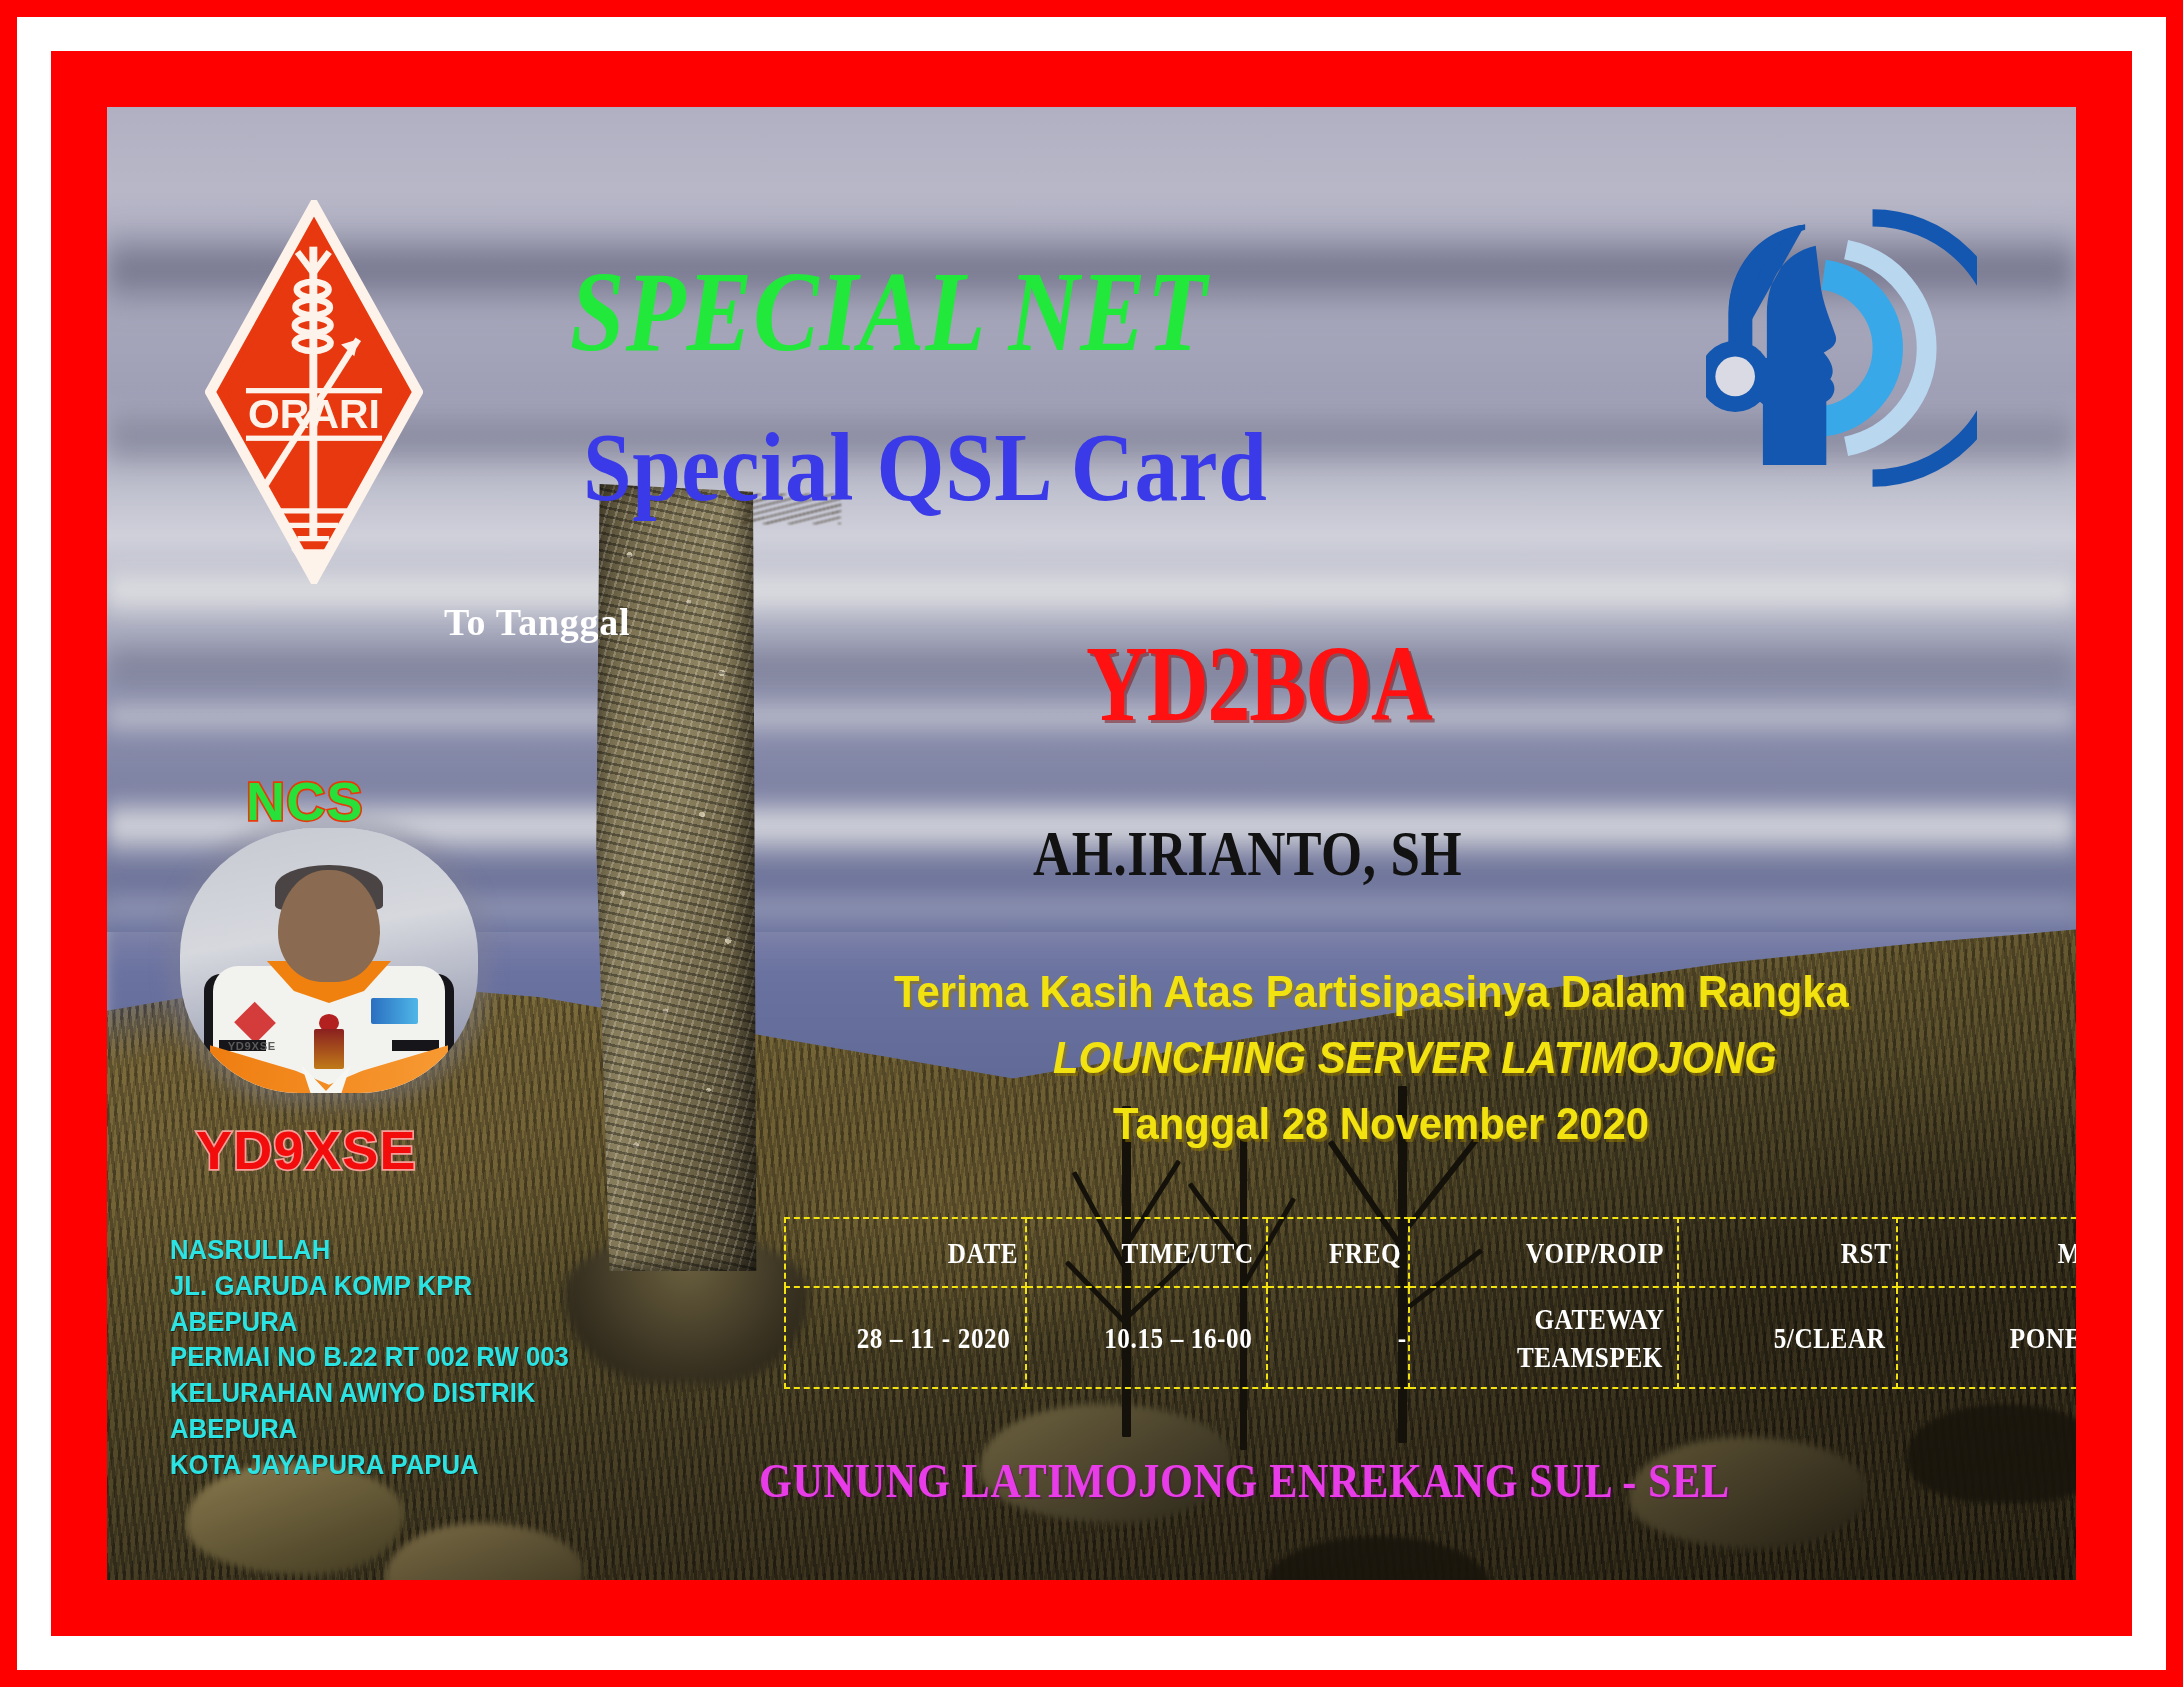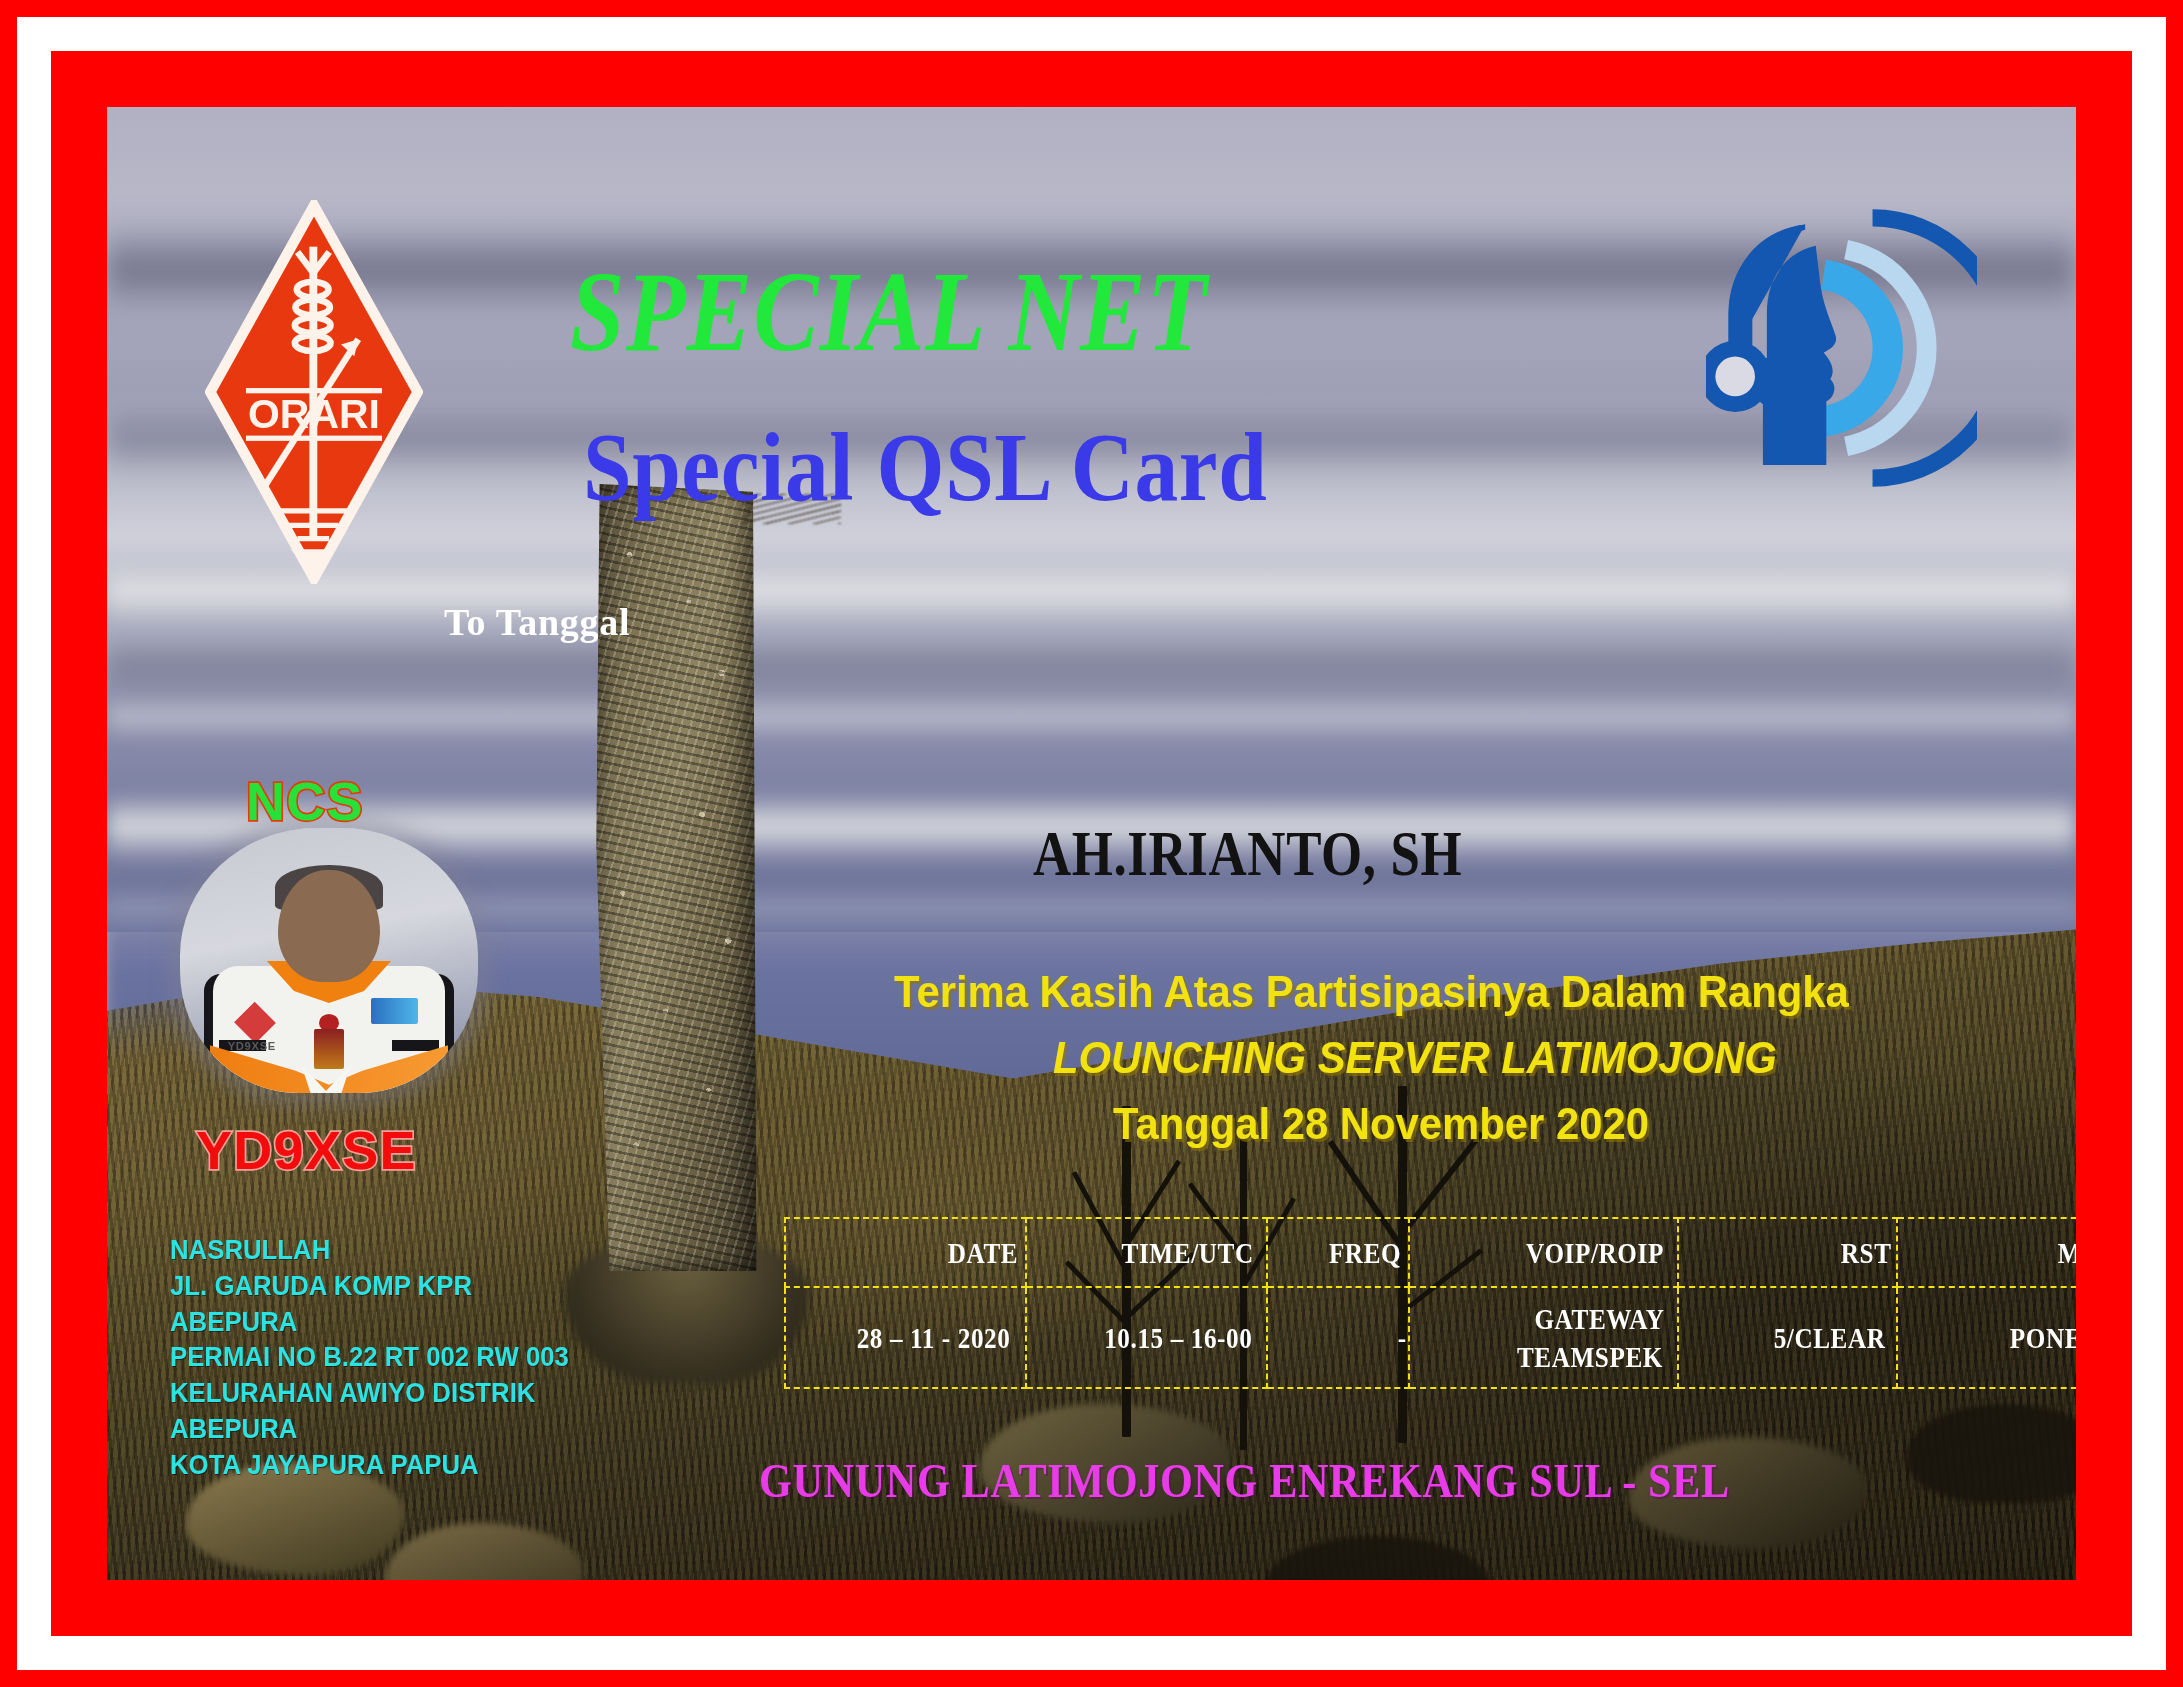--- a/index.html
+++ b/index.html
@@ -430,20 +430,21 @@
      <div id="addrblock">
        <div>NASRULLAH</div>
        <div>JL. GARUDA KOMP KPR</div>
        <div>ABEPURA</div>
        <div>PERMAI NO B.22 RT 002 RW 003</div>
        <div>KELURAHAN AWIYO DISTRIK</div>
        <div>ABEPURA</div>
        <div>KOTA JAYAPURA PAPUA</div>
      </div>
 
+     <div class="txt" id="t-callsign"><span class="cond">YD2BOA</span></div>
      <div class="txt ythank" id="t-thanks1"><span class="cond">Terima Kasih Atas Partisipasinya Dalam Rangka</span></div>
 
      <div class="txt" id="t-name"><span class="cond">AH.IRIANTO, SH</span></div>
      <div class="txt ythank" id="t-thanks2"><span class="cond">LOUNCHING SERVER LATIMOJONG</span></div>
      <div class="txt ythank" id="t-thanks3"><span class="cond">Tanggal  28  November  2020</span></div>
 
      <table id="logtable">
        <colgroup>
          <col style="width:225px">
               <col style="width:225px">

